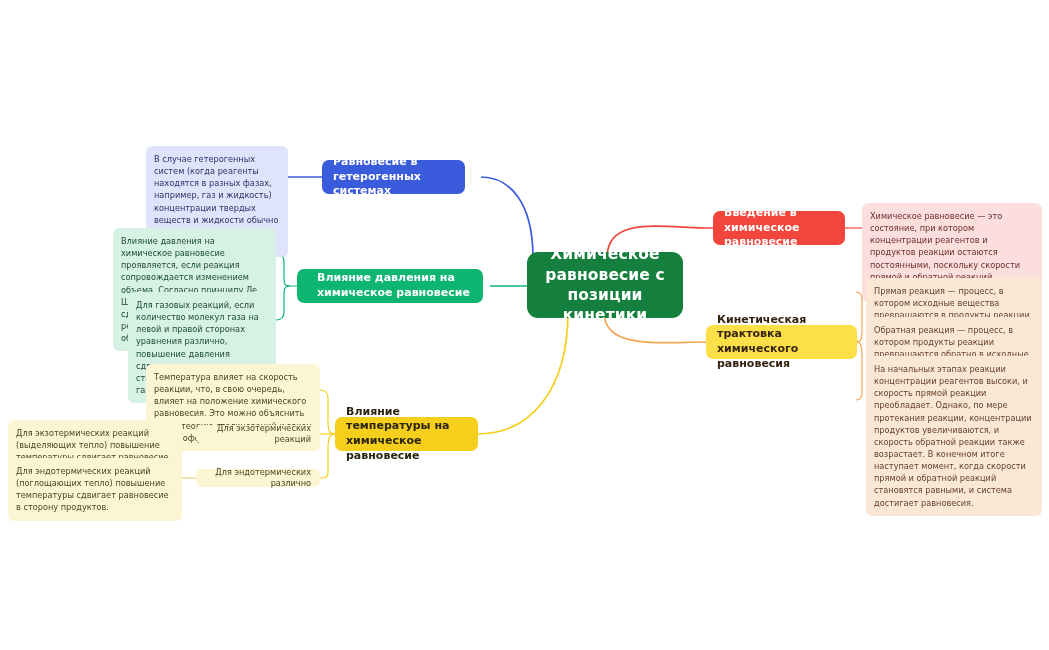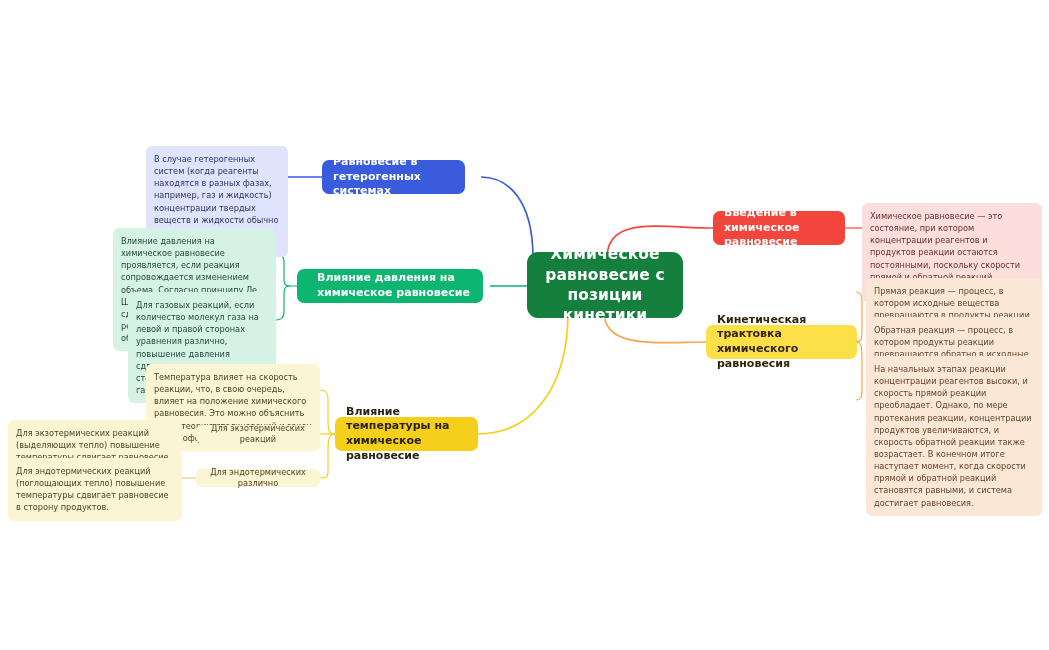--- a/index.html
+++ b/index.html
@@ -83,21 +83,21 @@
   .pill {
     font-size: 8.2px;
     line-height: 1.4;
     padding: 5px 9px;
     border-radius: 6px;
     background: #fbf5d4;
     color: #4d4326;
     display: flex;
     align-items: center;
     justify-content: center;
-    text-align: center;
+    text-align: right;
   }
 </style>
 </head>
 <body>
 
 <div id="canvas">
 
   <svg id="edges" viewBox="0 0 1049 650" xmlns="http://www.w3.org/2000/svg">
 
     <path d="M 533 258 C 533 200 508 177 481 177" stroke="#3a5bdc" stroke-width="1.7" fill="none"></path>

